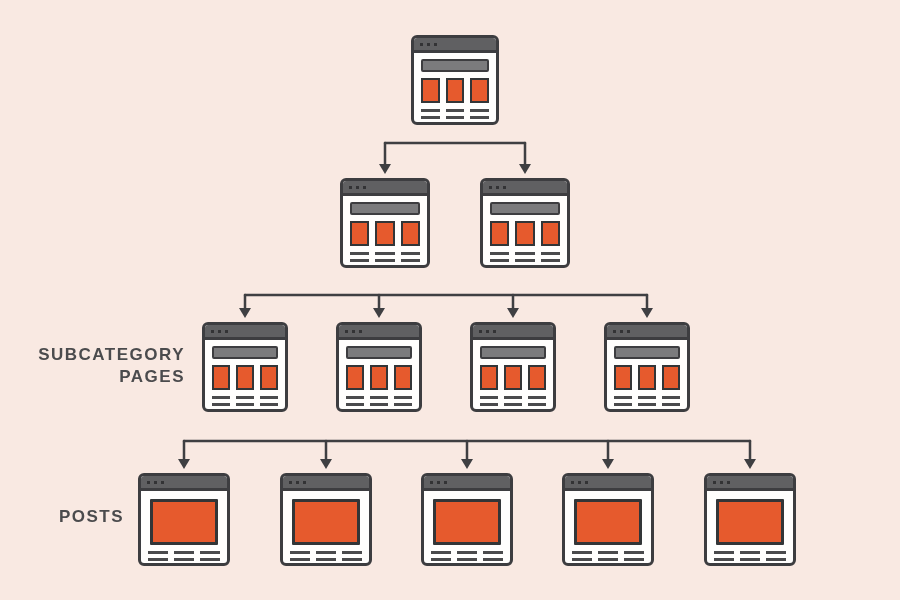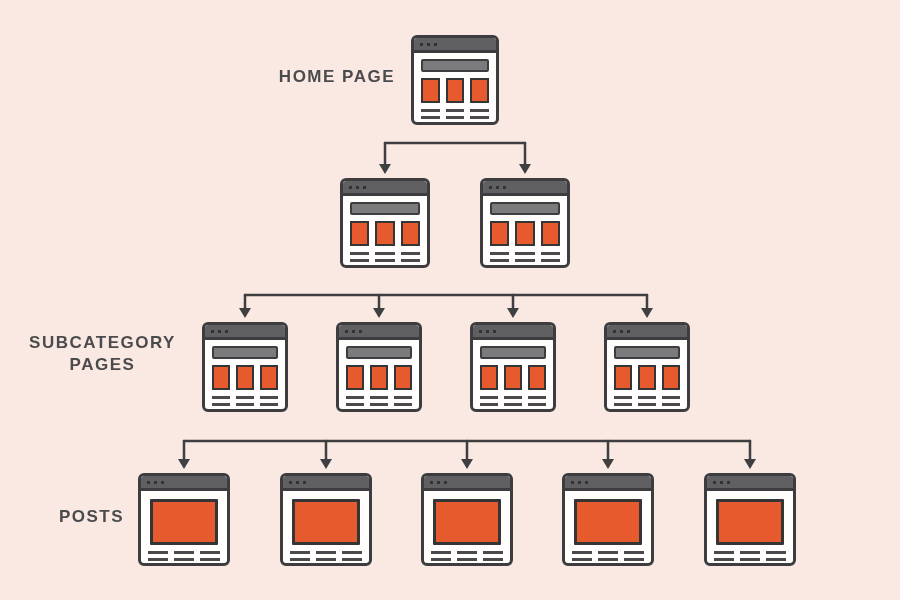--- a/index.html
+++ b/index.html
@@ -19,21 +19,21 @@
     font-weight:bold;
     font-size:17px;
     letter-spacing:1.5px;
     color:#4b4b4d;
     text-align:right;
     line-height:22px;
     white-space:normal;
   }
   #label-home{ right:505px; top:66px; width:220px; }
   #label-silo{ right:576px; top:214px; width:220px; }
-  #label-subcategory{ right:715px; top:332px; width:165px;text-align:center; }
+  #label-subcategory{ right:715px; top:344px; width:165px; }
   #label-posts{ right:776px; top:506px; width:160px; }
 
   
   #connectors{ position:absolute; left:0; top:0; }
 
   
   .page-node{
     position:absolute;
     background:#fffefd;
     border:3px solid #3d3d40;
@@ -124,21 +124,20 @@
         <polygon points="320,459 332,459 326,469" fill="#3f3f42"></polygon>
         <line x1="467" x2="467" y1="441" y2="461" stroke="#3f3f42" stroke-width="2.5" stroke-linecap="round"></line>
         <polygon points="461,459 473,459 467,469" fill="#3f3f42"></polygon>
         <line x1="608" x2="608" y1="441" y2="461" stroke="#3f3f42" stroke-width="2.5" stroke-linecap="round"></line>
         <polygon points="602,459 614,459 608,469" fill="#3f3f42"></polygon>
         <line x1="750" x2="750" y1="441" y2="461" stroke="#3f3f42" stroke-width="2.5" stroke-linecap="round"></line>
         <polygon points="744,459 756,459 750,469" fill="#3f3f42"></polygon>
       </g>
     </svg>
 
-  <div class="level-label" id="label-home">HOME PAGE</div>
 
 
   <div class="level-label" id="label-subcategory">SUBCATEGORY PAGES</div>
 
   <div class="level-label" id="label-posts">POSTS</div>
 
   <div id="nodes">
       <div class="page-node" style="left: 411px; top: 35px; width: 88px; height: 90px;">
         <div class="titlebar">
           <span class="dot"></span>

